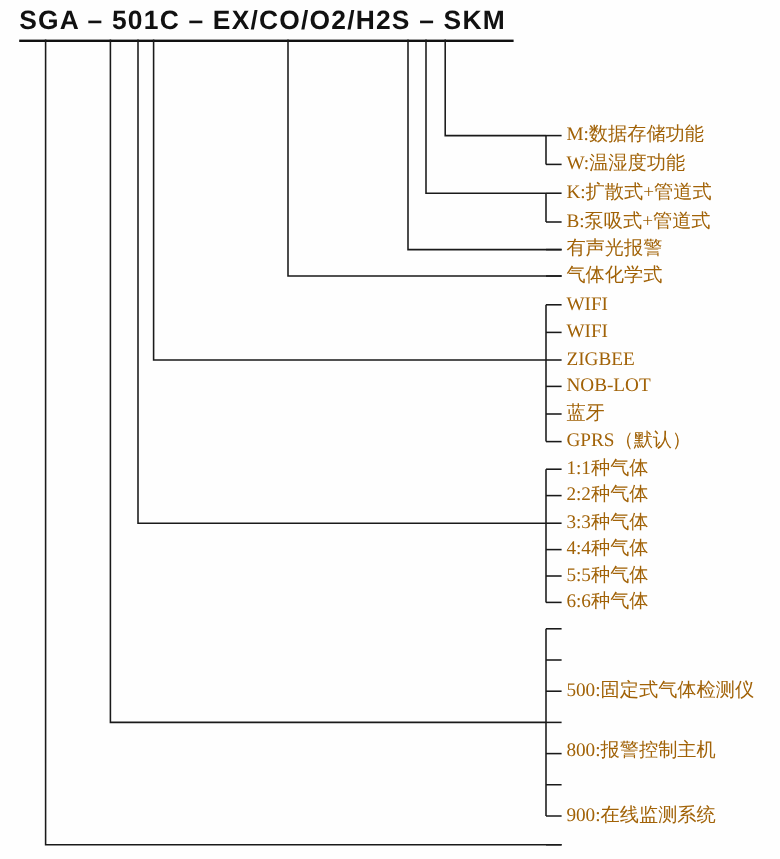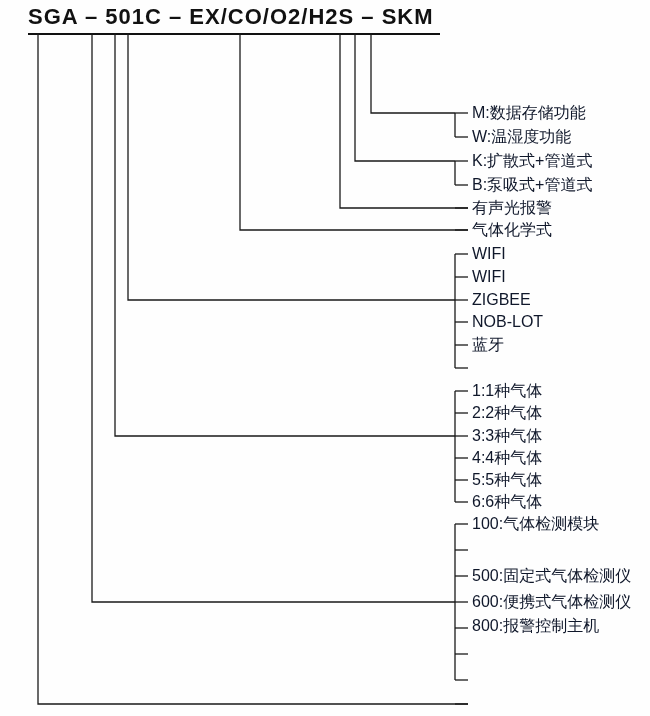--- a/index.html
+++ b/index.html
@@ -8,40 +8,40 @@
     position:relative;
     width:650px; height:716px;
     background:#ffffff;
     font-family:"Liberation Sans", sans-serif;
     color:#111111;
     overflow:hidden;
   }
   .stage { position:absolute; inset:0; background:#fefefe; }
   .model-title {
     position:absolute;
-    left:28px; top:4px;
+    left:16px; top:4px;
     font-family:"Liberation Sans", sans-serif;
     font-weight:700;
     font-size:22px;
     line-height:26px;
     letter-spacing:1px;
     color:#111111;
     white-space:nowrap;
     border-bottom:2px solid #111111;
     padding:0 6px 3px 0;
   }
   svg.lines { position:absolute; left:0; top:0; }
   .diagram-label {
     position:absolute;
     left:472px;
     height:20px;
     line-height:20px;
-    font-family:Liberation Sans, sans-serif;
+    font-family:Liberation Serif, serif;
     font-size:16px;
-    color:#0f172a;
+    color:#a16207;
     white-space:nowrap;
   }
 </style>
 </head>
 <body>
 
 <div class="stage">
 
   <div class="model-title">SGA – 501C – EX/CO/O2/H2S – SKM</div>
 
@@ -96,24 +96,24 @@
   <div class="diagram-label" style="top:127px">W:温湿度功能</div>
   <div class="diagram-label" style="top:151px">K:扩散式+管道式</div>
   <div class="diagram-label" style="top:175px">B:泵吸式+管道式</div>
   <div class="diagram-label" style="top:198px">有声光报警</div>
   <div class="diagram-label" style="top:220px">气体化学式</div>
   <div class="diagram-label" style="top:244px">WIFI</div>
   <div class="diagram-label" style="top:267px">WIFI</div>
   <div class="diagram-label" style="top:290px">ZIGBEE</div>
   <div class="diagram-label" style="top:312px">NOB-LOT</div>
   <div class="diagram-label" style="top:335px">蓝牙</div>
+  <div class="diagram-label" style="top:358px">GPRS（默认）</div>
   <div class="diagram-label" style="top:381px">1:1种气体</div>
   <div class="diagram-label" style="top:403px">2:2种气体</div>
   <div class="diagram-label" style="top:426px">3:3种气体</div>
   <div class="diagram-label" style="top:448px">4:4种气体</div>
   <div class="diagram-label" style="top:470px">5:5种气体</div>
   <div class="diagram-label" style="top:492px">6:6种气体</div>
-  <div class="diagram-label" style="top:514px">100:气体检测模块</div>
   <div class="diagram-label" style="top:566px">500:固定式气体检测仪</div>
-  <div class="diagram-label" style="top:592px">600:便携式气体检测仪</div>
   <div class="diagram-label" style="top:616px">800:报警控制主机</div>
+  <div class="diagram-label" style="top:670px">900:在线监测系统</div>
 
 </div>
 
 </body></html>

